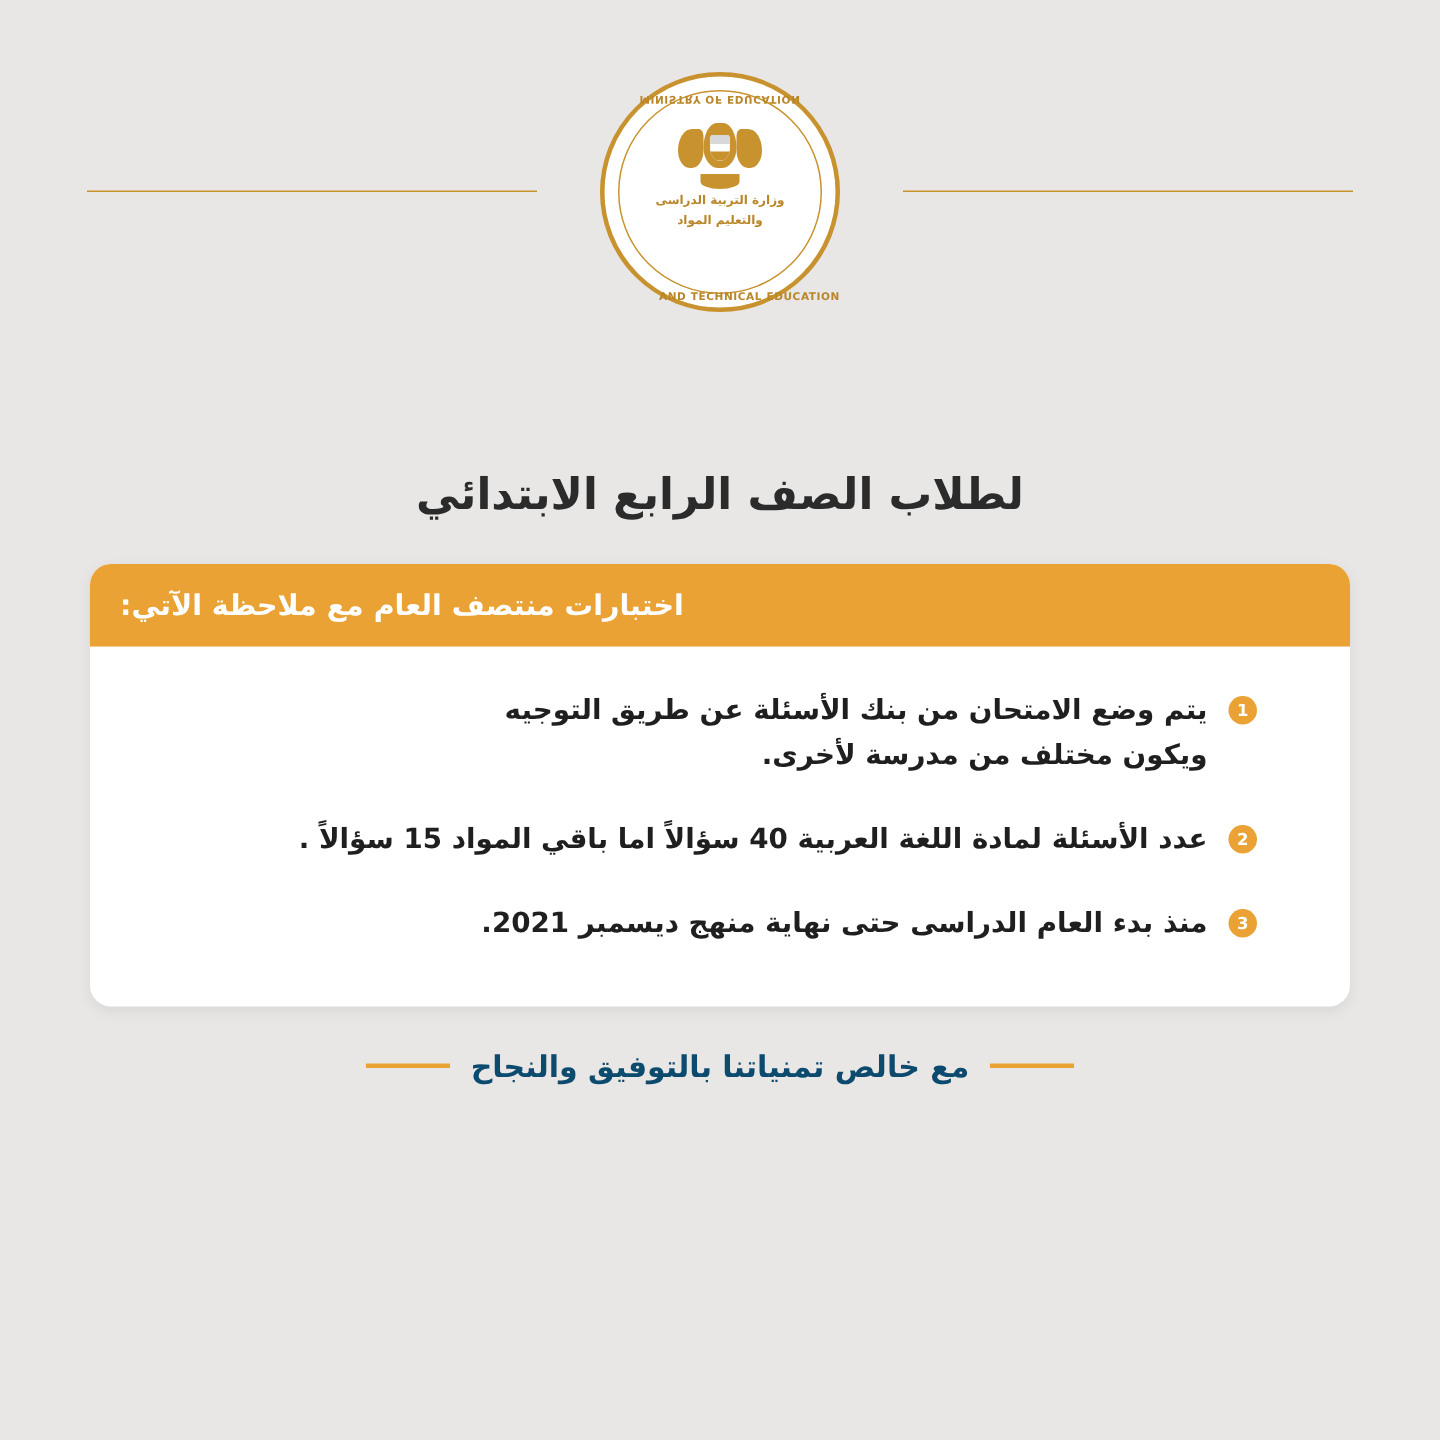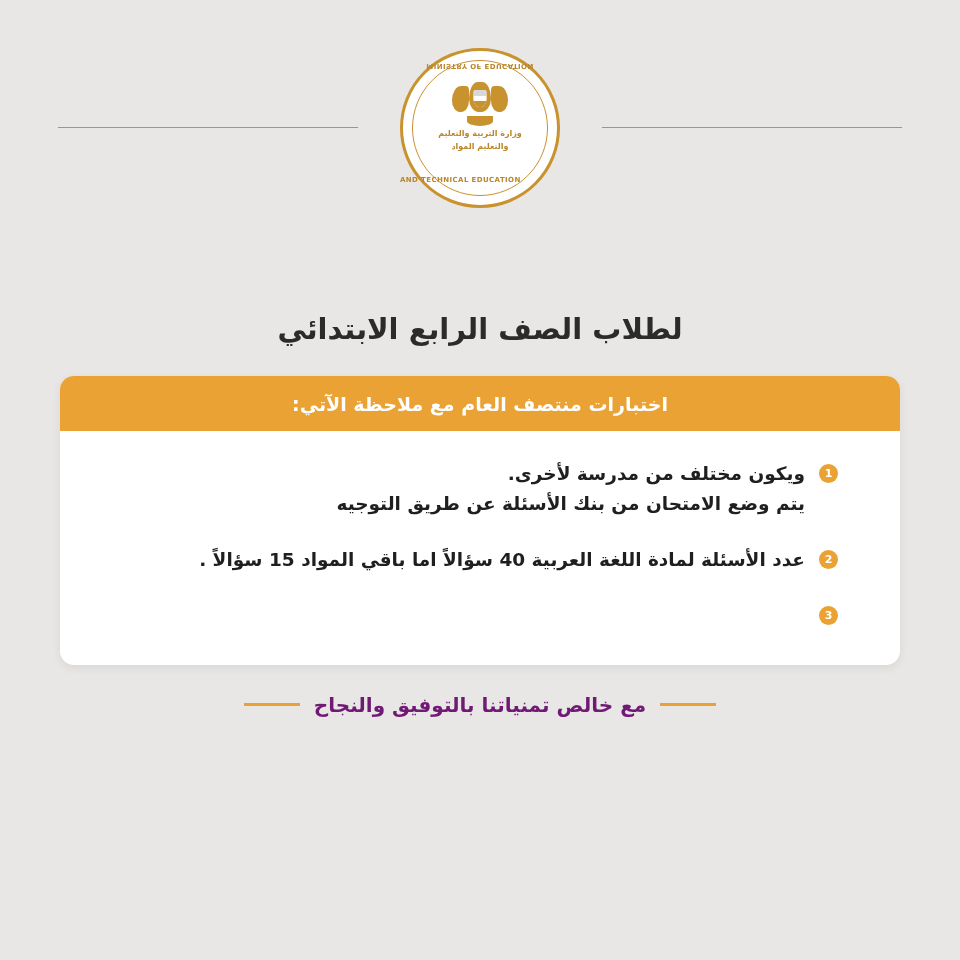--- a/index.html
+++ b/index.html
@@ -125,22 +125,22 @@
     margin-top: 3px;
     font-size: 8px;
     line-height: 1.25;
     color: #b9862a;
     text-align: center;
     font-weight: bold;
     letter-spacing: -0.2px;
   }
   .emblem-en {
     position: absolute;
-    left: 0; right: 0; bottom: 24px;
-    text-align: left;
+    left: 0; right: 0; bottom: 6px;
+    text-align: right;
     font-size: 7px;
     font-weight: bold;
     color: #b9862a;
     letter-spacing: 0.4px;
   }
   .emblem-en-top {
     position: absolute;
     left: 0; right: 0; top: 14px;
     text-align: center;
     font-size: 7px;
@@ -165,21 +165,21 @@
     margin: 30px auto 0;
     width: 840px;
     background: #ffffff;
     border-radius: 14px;
     box-shadow: 0 3px 10px rgba(0,0,0,0.07);
     overflow: hidden;
   }
   .card-header {
     background: #e9a233;
     color: #ffffff;
-    text-align: center;
+    text-align: left;
     font-size: 19px;
     font-weight: bold;
     padding: 17px 20px 16px;
   }
   .card-body {
     padding: 28px 62px 40px 46px;
   }
   .note {
     display: flex;
     flex-direction: row;
@@ -220,21 +220,21 @@
     gap: 14px;
   }
   .footer .dash {
     width: 56px;
     height: 3px;
     background: #e9a233;
   }
   .footer-text {
     font-size: 20px;
     font-weight: bold;
-    color: #701a75;
+    color: #0c4a6e;
   }
 </style>
 </head>
 <body>
 
 <div class="page">
 
   <div class="header">
     <div class="rule left"></div>
     <div class="rule right"></div>
@@ -248,51 +248,52 @@
           <div class="wing l"></div>
           <div class="wing r"></div>
           <div class="body"></div>
           <div class="shield">
             <i class="s1"></i>
               <i class="s2"></i>
               <i class="s3"></i>
           </div>
           <div class="tail"></div>
         </div>
-        <div class="emblem-ar">وزارة التربية والتعليم</div>
+        <div class="emblem-ar">وزارة التربية الدراسى</div>
         <div class="emblem-ar">والتعليم المواد</div>
       </div>
       <div class="emblem-en">AND TECHNICAL EDUCATION</div>
     </div>
   </div>
 
   <div class="title">لطلاب الصف الرابع الابتدائي</div>
 
   <div class="card">
     <div class="card-header">اختبارات منتصف العام مع ملاحظة الآتي:</div>
     <div class="card-body">
 
       <div class="note">
         <div class="badge">1</div>
         <div class="note-text">
+          <span class="line">يتم وضع الامتحان من بنك الأسئلة عن طريق التوجيه</span>
           <span class="line">ويكون مختلف من مدرسة لأخرى.</span>
-          <span class="line">يتم وضع الامتحان من بنك الأسئلة عن طريق التوجيه</span>
         </div>
       </div>
 
       <div class="note">
         <div class="badge">2</div>
         <div class="note-text">
           <span class="line">عدد الأسئلة لمادة اللغة العربية 40 سؤالاً اما باقي المواد  15 سؤالاً .</span>
         </div>
       </div>
 
       <div class="note">
         <div class="badge">3</div>
         <div class="note-text">
+          <span class="line">منذ بدء العام الدراسى حتى نهاية منهج ديسمبر 2021.</span>
         </div>
       </div>
 
     </div>
   </div>
 
   <div class="footer">
     <div class="dash"></div>
     <div class="footer-text">مع خالص تمنياتنا بالتوفيق والنجاح</div>
     <div class="dash"></div>

